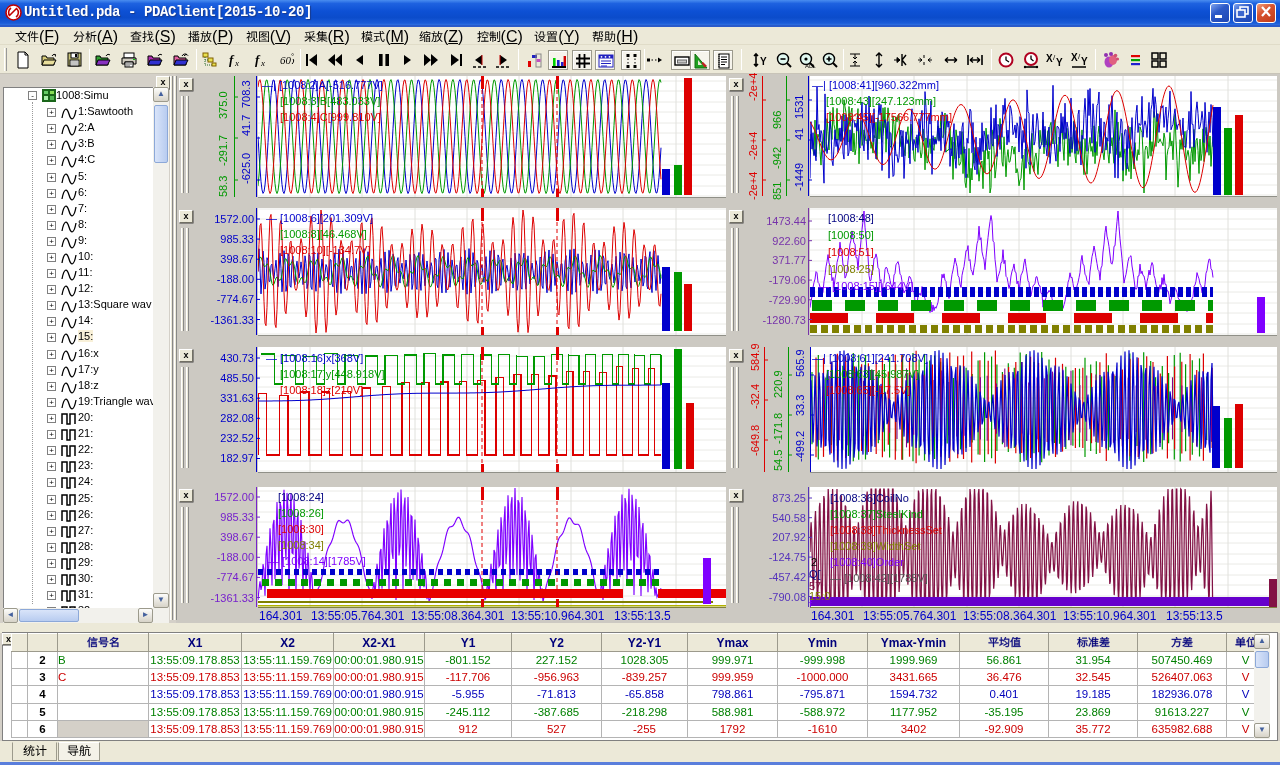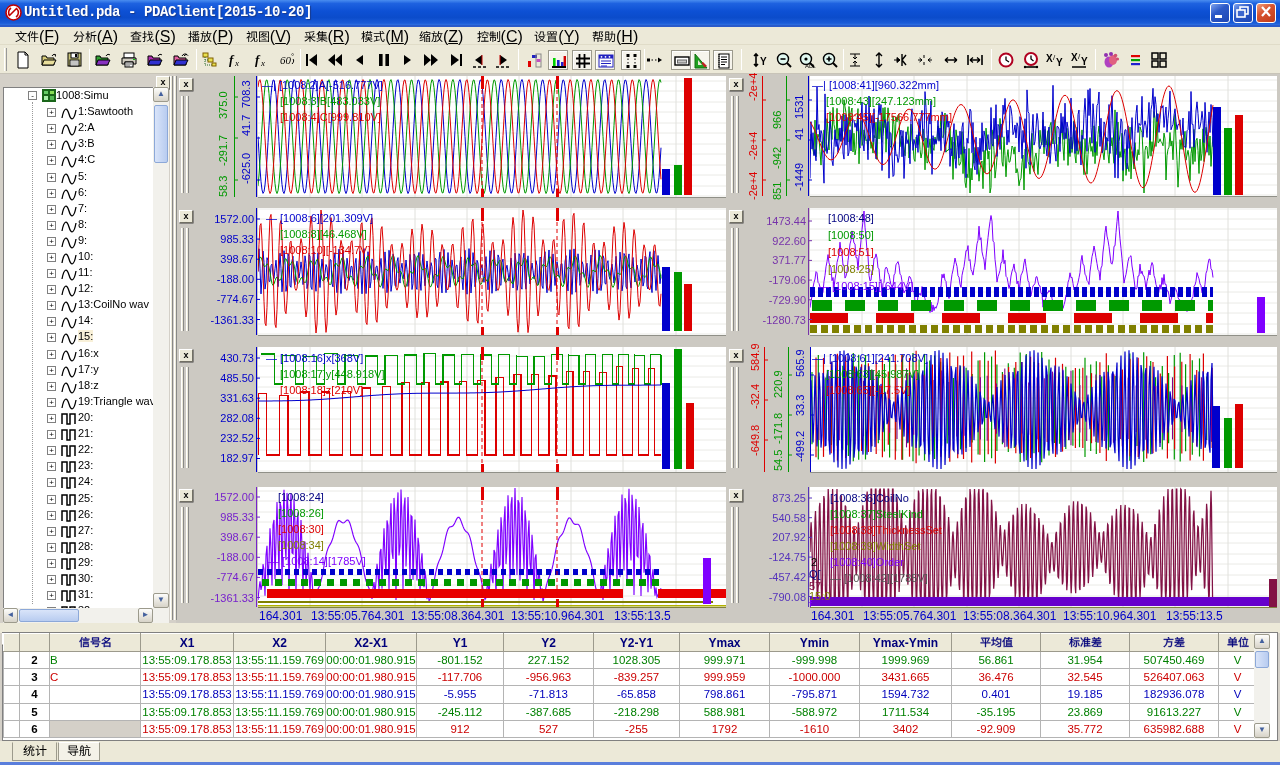--- a/index.html
+++ b/index.html
@@ -446,21 +446,21 @@
 <div class="abs" style="left:78px;top:266px;font-size:11px;">11:</div>
 <div class="abs" style="left:47px;top:285px;width:9px;height:9px;border:1px solid #808080;background:#fff;font-size:8px;line-height:7px;text-align:center">+</div>
 <svg class="abs" style="left:61px;top:283px" width="17" height="15" viewBox="0 0 17 15">
     <path d="M1 12 C3 1 6 1 8 8 C10 15 13 15 15 4" fill="none" stroke="#000" stroke-width="1.3"></path>
   </svg>
 <div class="abs" style="left:78px;top:282px;font-size:11px;">12:</div>
 <div class="abs" style="left:47px;top:301px;width:9px;height:9px;border:1px solid #808080;background:#fff;font-size:8px;line-height:7px;text-align:center">+</div>
 <svg class="abs" style="left:61px;top:299px" width="17" height="15" viewBox="0 0 17 15">
     <path d="M1 12 C3 1 6 1 8 8 C10 15 13 15 15 4" fill="none" stroke="#000" stroke-width="1.3"></path>
   </svg>
-<div class="abs" style="left:78px;top:298px;font-size:11px;">13:CoilNo wav</div>
+<div class="abs" style="left:78px;top:298px;font-size:11px;">13:Square wav</div>
 <div class="abs" style="left:47px;top:317px;width:9px;height:9px;border:1px solid #808080;background:#fff;font-size:8px;line-height:7px;text-align:center">+</div>
 <svg class="abs" style="left:61px;top:315px" width="17" height="15" viewBox="0 0 17 15">
     <path d="M1 12 C3 1 6 1 8 8 C10 15 13 15 15 4" fill="none" stroke="#000" stroke-width="1.3"></path>
   </svg>
 <div class="abs" style="left:78px;top:314px;font-size:11px;">14:</div>
 <div class="abs" style="left:47px;top:333px;width:9px;height:9px;border:1px solid #808080;background:#fff;font-size:8px;line-height:7px;text-align:center">+</div>
 <svg class="abs" style="left:61px;top:331px" width="17" height="15" viewBox="0 0 17 15">
     <path d="M1 12 C3 1 6 1 8 8 C10 15 13 15 15 4" fill="none" stroke="#000" stroke-width="1.3"></path>
   </svg>
 <div class="abs" style="left:78px;top:330px;font-size:11px;background:#F8F0D8;">15:</div>
@@ -1381,21 +1381,21 @@
 <div class="abs" style="left:258px;top:335px;width:468px;height:1px;background:#909088"></div>
 <div class="abs" style="left:258px;top:472px;width:468px;height:1px;background:#909088"></div>
 <div class="abs" style="left:810px;top:196px;width:467px;height:1px;background:#909088"></div>
 <div class="abs" style="left:810px;top:335px;width:467px;height:1px;background:#909088"></div>
 <div class="abs" style="left:810px;top:472px;width:467px;height:1px;background:#909088"></div>
 <div class="abs" style="left:258px;top:607px;width:468px;height:1px;background:#808040"></div>
 <div class="abs" style="left:810px;top:607px;width:467px;height:1px;background:#808040"></div>
 <div class="abs" style="left:0;top:623px;width:1280px;height:10px;background:#ECE9D8"></div>
 <div class="abs" style="left:2px;top:632px;width:1276px;height:109px;background:#fff;border:1px solid #808080"></div>
 <div class="xbtn" style="left:2px;top:633px;width:13px;height:12px">x</div>
-<table class="stat abs" style="left:3px;top:633px;width:1250px">
+<table class="stat abs" style="left:11px;top:633px;width:1250px">
     <colgroup>
       <col style="width:16px">
       <col style="width:30px">
       <col style="width:91px">
       <col style="width:93px">
       <col style="width:92px">
       <col style="width:91px">
       <col style="width:87px">
       <col style="width:90px">
       <col style="width:86px">
@@ -1511,21 +1511,21 @@
         <td style="color:#000;font-weight:bold">5</td>
         <td style="text-align:left;"></td>
         <td>13:55:09.178.853</td>
         <td>13:55:11.159.769</td>
         <td>00:00:01.980.915</td>
         <td>-245.112</td>
         <td>-387.685</td>
         <td>-218.298</td>
         <td>588.981</td>
         <td>-588.972</td>
-        <td>1711.534</td>
+        <td>1177.952</td>
         <td>-35.195</td>
         <td>23.869</td>
         <td>91613.227</td>
         <td>V</td>
       </tr>
       <tr style="height:17.2px;color:#CC0000">
         <td style="color:#000"></td>
         <td style="color:#000;font-weight:bold">6</td>
         <td style="text-align:left;background:#D4D0C8;"></td>
         <td>13:55:09.178.853</td>

